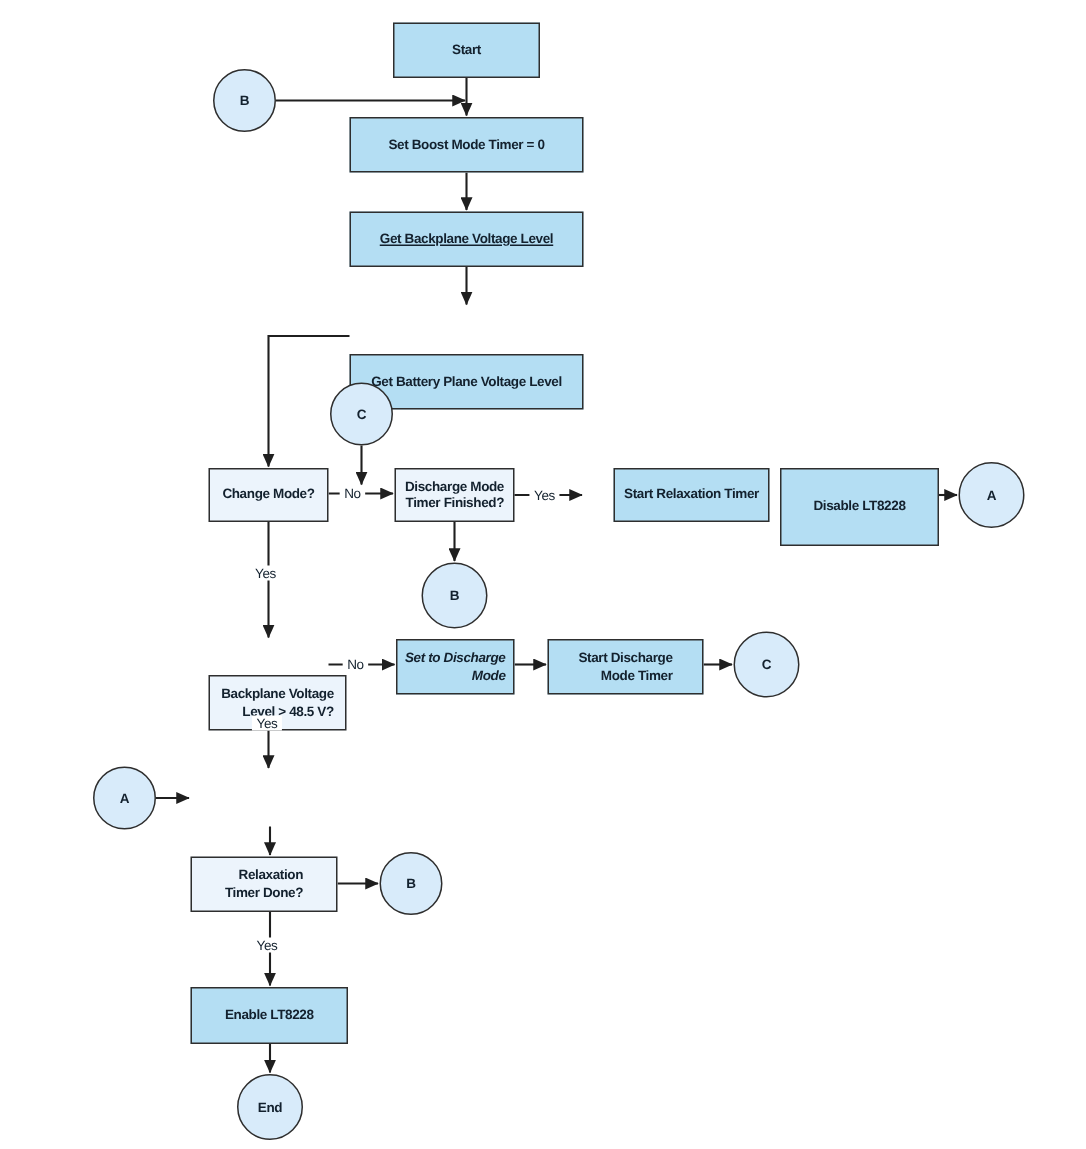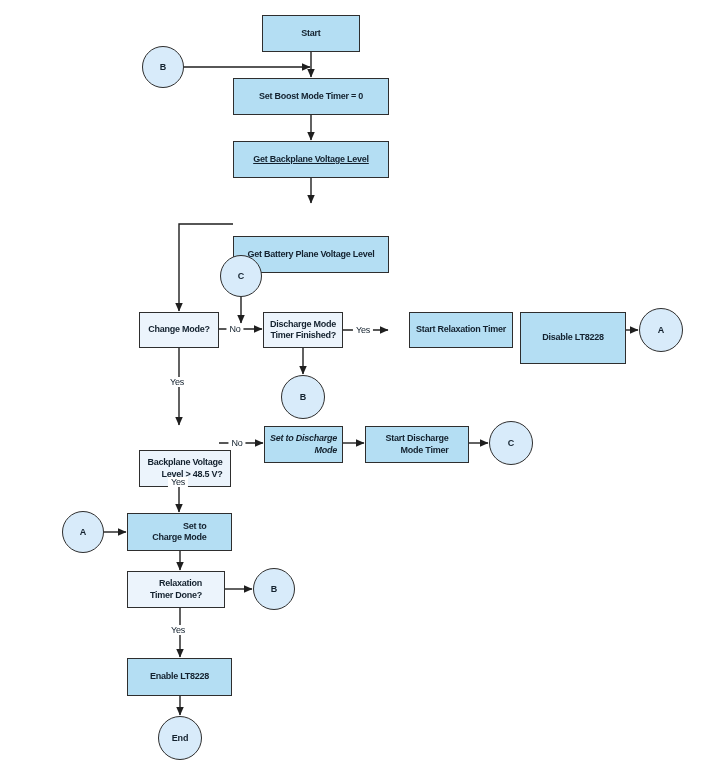--- a/index.html
+++ b/index.html
@@ -96,22 +96,20 @@
   <div class="node" style="left:262px; top:15px; width:98px; height:37px;">Start</div>
   <div class="node" style="left:233px; top:78px; width:156px; height:37px;">Set Boost Mode Timer = 0</div>
   <div class="node" style="left:233px; top:141px; width:156px; height:37px;text-decoration:underline;">Get Backplane Voltage Level</div>
   <div class="node" style="left:233px; top:204px; width:156px; height:37px;margin-top:32px;">Get Battery Plane Voltage Level</div>
   <div class="node" style="left:389px; top:312px; width:104px; height:36px;margin-left:20px;">Start Relaxation Timer</div>
   <div class="node" style="left:520px; top:312px; width:106px; height:52px;">Disable LT8228</div>
   <div class="node" style="left:264px; top:426px; width:79px; height:37px;font-style:italic;">Set to Discharge
 Mode</div>
   <div class="node" style="left:365px; top:426px; width:104px; height:37px;">Start Discharge
 Mode Timer</div>
-  <div class="node" style="left:127px; top:513px; width:105px; height:38px;">Set to
-Charge Mode</div>
   <div class="node" style="left:127px; top:658px; width:105px; height:38px;">Enable LT8228</div>
 
   <div class="node decision" style="left:139px; top:312px; width:80px; height:36px;">Change Mode?</div>
   <div class="node decision" style="left:263px; top:312px; width:80px; height:36px;">Discharge Mode
 Timer Finished?</div>
   <div class="node decision" style="left:139px; top:450px; width:92px; height:37px;">Backplane Voltage
 Level &gt; 48.5 V?</div>
   <div class="node decision" style="left:127px; top:571px; width:98px; height:37px;">Relaxation
 Timer Done?</div>
 

